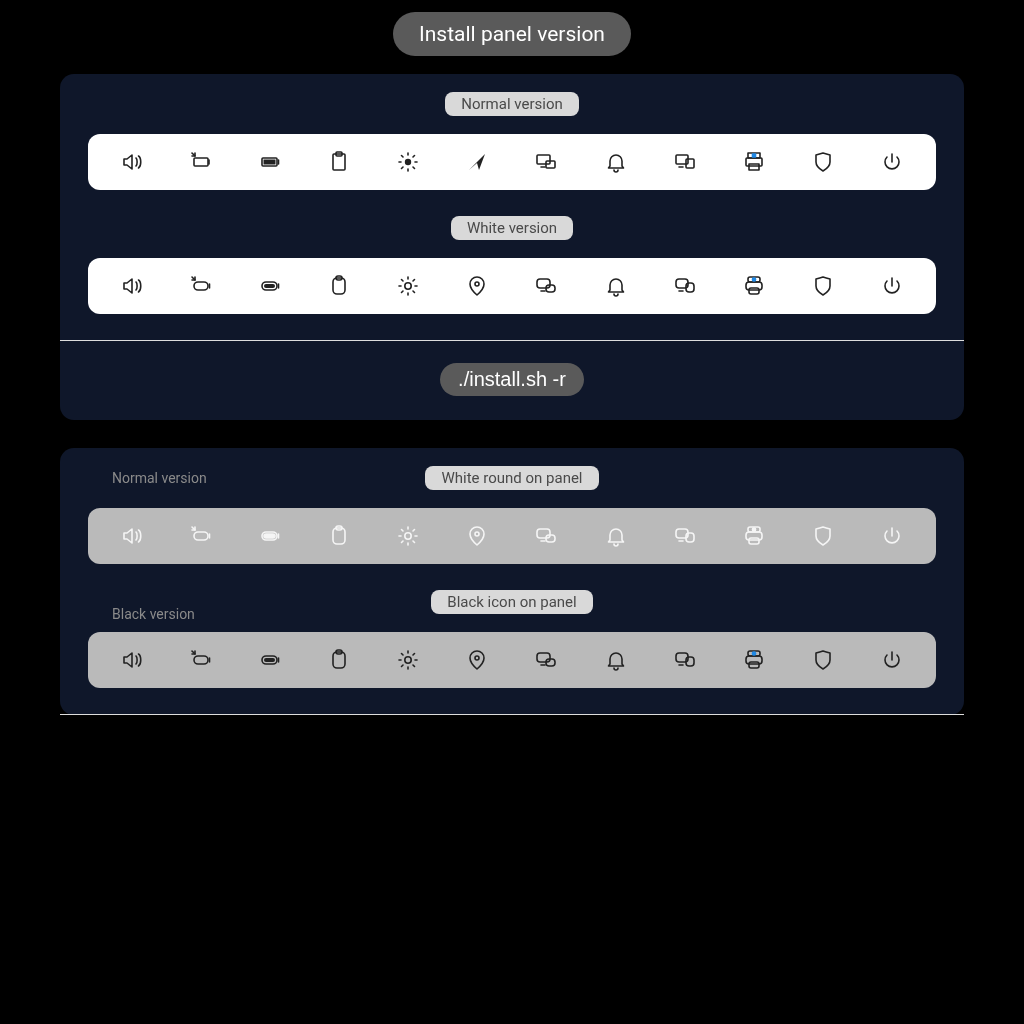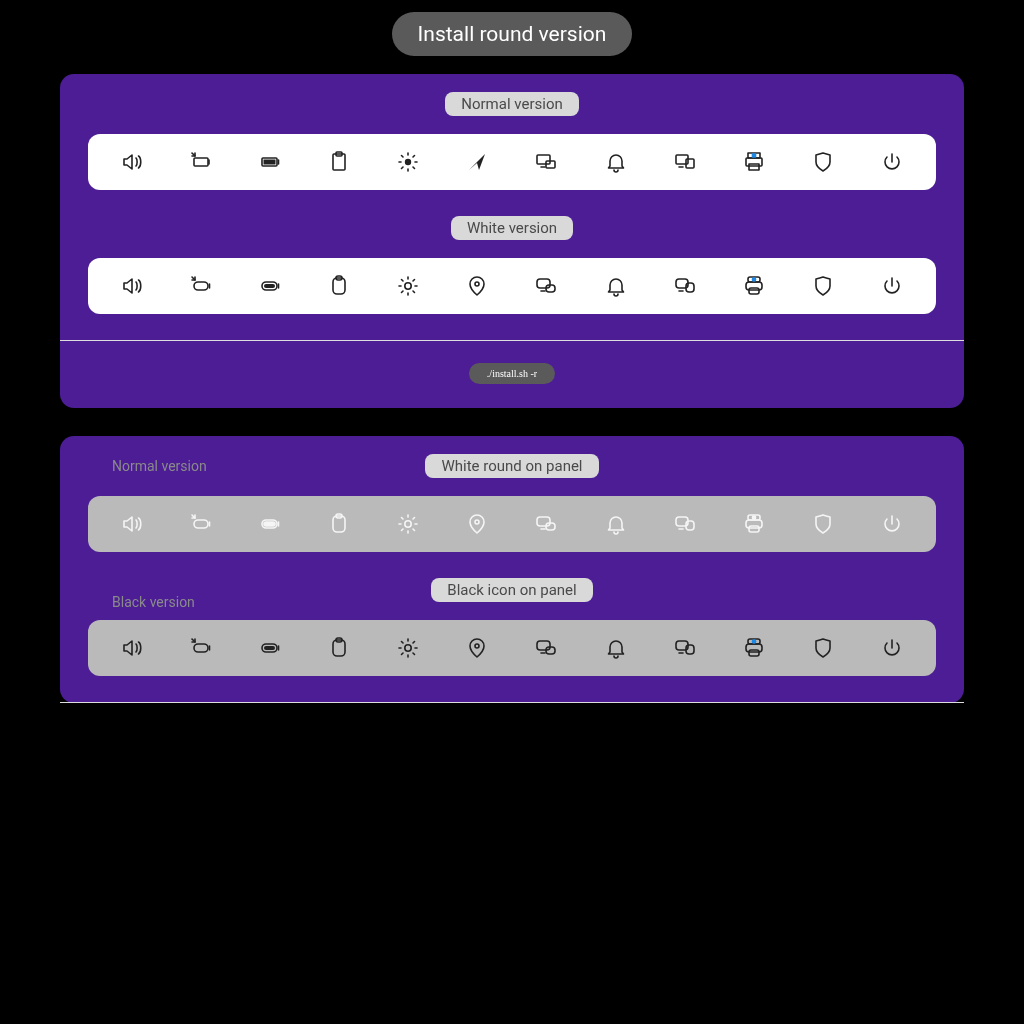--- a/index.html
+++ b/index.html
@@ -19,21 +19,21 @@
     display: block;
     margin: 0 auto 18px;
     background: #5a5a5a;
     color: #fff;
     font-size: 21px;
     padding: 10px 26px;
     border-radius: 999px;
     width: fit-content;
   }
   .card {
-    background: #4c1d95;
+    background: #0f172a;
     border-radius: 14px;
     box-shadow: 0 4px 18px rgba(0,0,0,.18);
     padding: 18px 28px 0;
     margin-bottom: 28px;
     position: relative;
   }
   .sublabel {
     display: block;
     margin: 0 auto 18px;
     background: #d9d9d9;
@@ -96,36 +96,36 @@
   .icon-cell .accent { fill: #1e88e5; stroke: #1e88e5; }
   .divider {
     border-top: 1px solid #ddd;
     margin: 6px -28px 0;
   }
   .footer-pill {
     display: block;
     margin: 0 auto;
     background: #5a5a5a;
     color: #fff;
-    font-size: 10px;
-    font-family: Liberation Serif, serif;
+    font-size: 20px;
+    font-family: Liberation Sans, sans-serif;
     padding: 5px 18px;
     border-radius: 999px;
     width: fit-content;
   }
   .footer-area {
     padding: 22px 0 24px;
   }
 </style>
 </head>
 <body>
 
 <div class="page">
 
-  <div class="section-title">Install round version</div>
+  <div class="section-title">Install panel version</div>
 
   <div class="card">
 
     <div class="sublabel">Normal version</div>
 
     <div class="icon-row">
 
       <span class="icon-cell">
         <svg viewBox="0 0 24 24">
             <path d="M4 9v6h3l5 4V5L7 9H4z"></path>

